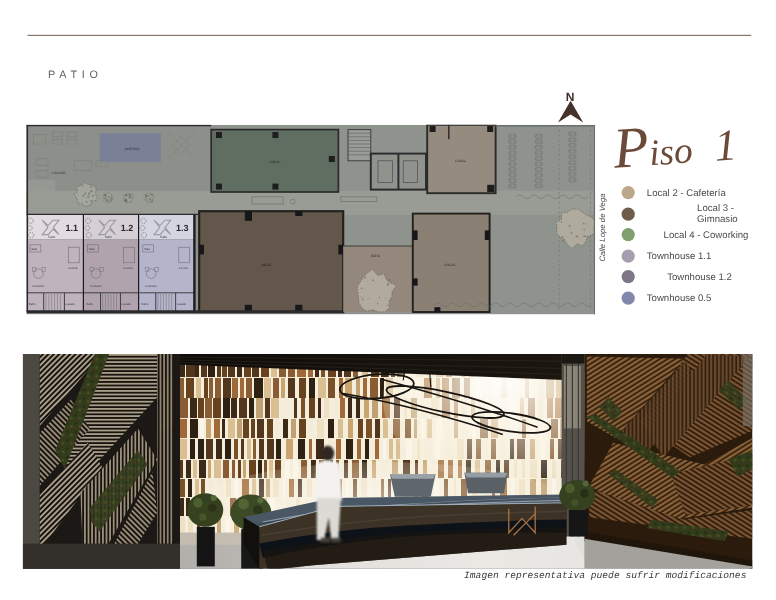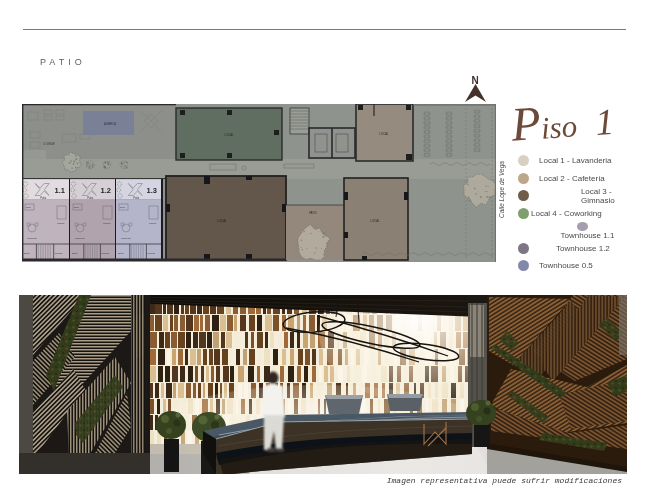--- a/index.html
+++ b/index.html
@@ -515,41 +515,37 @@
 <svg class="abs" style="left:494px;top:149px;" width="14" height="72" viewBox="0 0 14 72">
   <g>
       <text transform="rotate(-90 7 36)" x="-26" y="39" font-size="6.5" font-style="italic" fill="#4c4c4c" font-family="Liberation Sans, sans-serif">Calle Lope de Vega</text>
     </g>
 </svg>
 
 <div class="abs" style="left:511px;top:92px;width:140px;height:52px;font-family:'Liberation Serif',serif;font-style:italic;color:#6b4a39;font-size:48px;transform:rotate(-4deg);"><span>P</span><span style="font-size:31px;">iso</span><span style="font-size:37px;">&nbsp;&nbsp;1</span></div>
 
 <div class="abs" style="left:518px;top:152px;">
 
-  <div style="display:flex;align-items:center;height:17.5px;">
-      <span style="width:11px;height:11px;border-radius:50%;background:#d8d1c1;display:inline-block;"></span>
-      <span style="margin-left:10px;font-size:8px;color:#4a4a4a;">Local 1 - Lavanderia</span>
-    </div>
 
   <div style="display:flex;align-items:center;height:17.5px;">
       <span style="width:11px;height:11px;border-radius:50%;background:#bda78c;display:inline-block;"></span>
       <span style="margin-left:10px;font-size:8px;color:#4a4a4a;">Local 2 - Cafetería</span>
     </div>
 
   <div style="display:flex;align-items:center;height:17.5px;">
       <span style="width:11px;height:11px;border-radius:50%;background:#6f5c49;display:inline-block;"></span>
       <span style="margin-left:10px;font-size:8px;color:#4a4a4a;padding-left:42px;">Local 3 - Gimnasio</span>
     </div>
 
   <div style="display:flex;align-items:center;height:17.5px;">
       <span style="width:11px;height:11px;border-radius:50%;background:#7fa06c;display:inline-block;"></span>
-      <span style="margin-left:2px;font-size:8px;color:#4a4a4a;">Local 4 - Coworking</span>
+      <span style="margin-left:24px;font-size:8px;color:#4a4a4a;">Local 4 - Coworking</span>
     </div>
 
-  <div style="display:flex;align-items:center;height:17.5px;flex-direction:column;">
+  <div style="display:flex;align-items:center;height:17.5px;">
       <span style="width:11px;height:11px;border-radius:50%;background:#a59eb0;display:inline-block;"></span>
       <span style="margin-left:10px;font-size:8px;color:#4a4a4a;">Townhouse 1.1</span>
     </div>
 
   <div style="display:flex;align-items:center;height:17.5px;gap:17px;">
       <span style="width:11px;height:11px;border-radius:50%;background:#7e7585;display:inline-block;"></span>
       <span style="margin-left:10px;font-size:8px;color:#4a4a4a;">Townhouse 1.2</span>
     </div>
 
   <div style="display:flex;align-items:center;height:17.5px;">

